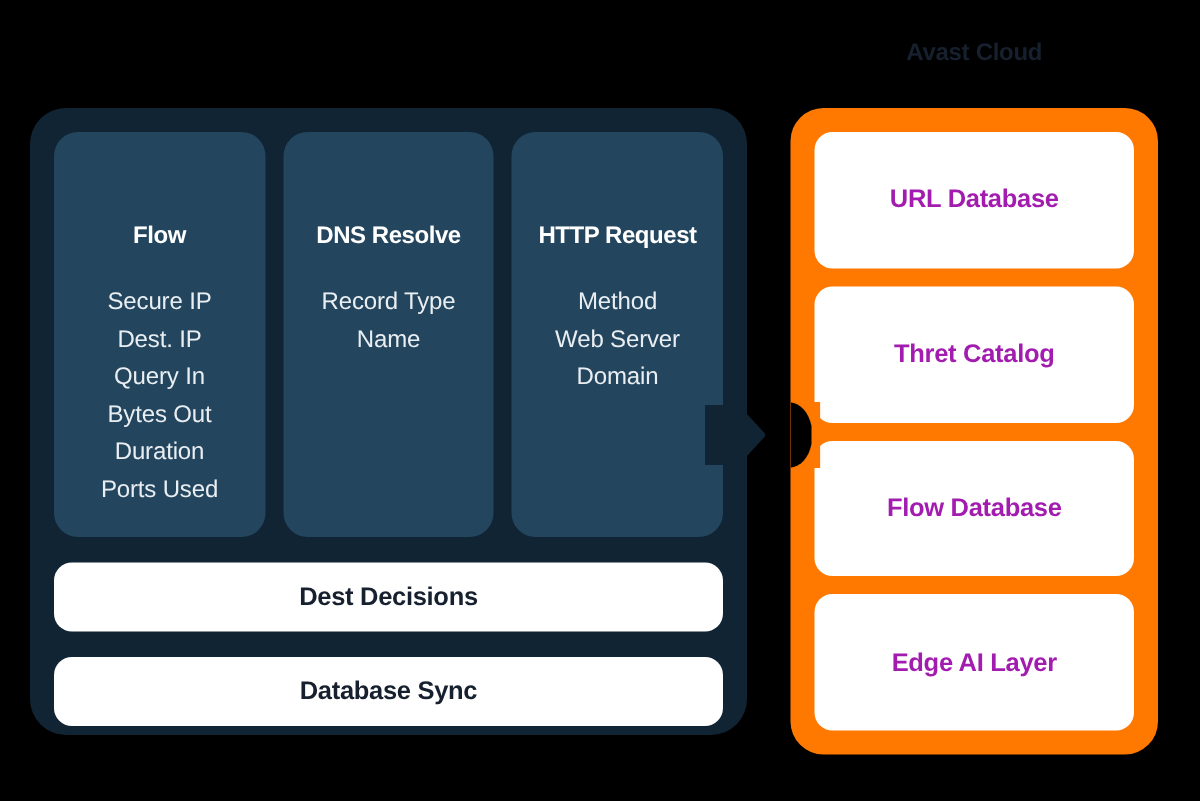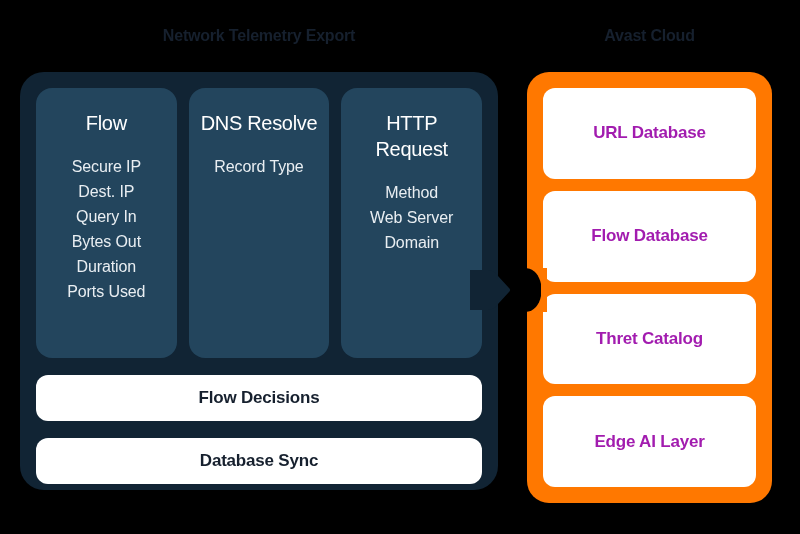--- a/index.html
+++ b/index.html
@@ -67,25 +67,26 @@
   .column-card {
     flex: 1 1 0;
     background: #23455d;
     border-radius: 16px;
     padding: 22px 8px 10px 8px;
     box-sizing: border-box;
     text-align: center;
   }
   .column-title {
     color: #ffffff;
-    font-weight: normal;
-    font-size: 20px;
+    font-weight: bold;
+    font-size: 16px;
     line-height: 26px;
     letter-spacing: -0.3px;
     margin-bottom: 18px;
+    margin-top: 35px;
   }
   .column-items {
     display: block;
   }
   .column-item {
     color: #e9eef2;
     font-size: 16px;
     line-height: 25px;
     font-weight: normal;
     letter-spacing: -0.1px;
@@ -149,21 +150,20 @@
     font-weight: bold;
     font-size: 17px;
     letter-spacing: -0.2px;
   }
 </style>
 </head>
 <body>
 
 <div id="stage">
 
-  <div id="title-left" class="section-title">Network Telemetry Export</div>
 
   <div id="title-right" class="section-title">Avast Cloud</div>
 
   <div id="telemetry-panel">
 
     <div class="columns-row">
 
       <div class="column-card">
         <div class="column-title">Flow</div>
         <div class="column-items">
@@ -173,60 +173,61 @@
           <div class="column-item">Bytes Out</div>
           <div class="column-item">Duration</div>
           <div class="column-item">Ports Used</div>
         </div>
       </div>
 
       <div class="column-card">
         <div class="column-title">DNS Resolve</div>
         <div class="column-items">
           <div class="column-item">Record Type</div>
+          <div class="column-item">Name</div>
         </div>
       </div>
 
       <div class="column-card">
         <div class="column-title">HTTP Request</div>
         <div class="column-items">
           <div class="column-item">Method</div>
           <div class="column-item spaced">Web Server
 Domain</div>
         </div>
       </div>
 
     </div>
 
     <div class="bar">
-      <span class="bar-label">Flow Decisions</span>
+      <span class="bar-label">Dest Decisions</span>
     </div>
 
     <div class="bar">
       <span class="bar-label">Database Sync</span>
     </div>
 
   </div>
 
   <div id="telemetry-arrow">
     <svg width="42" height="40" viewBox="0 0 42 40" xmlns="http://www.w3.org/2000/svg">
       <path d="M0,0 L18,0 C22,0 25,2 28,6 L39,18 C40.5,19.2 40.5,20.8 39,22 L28,34
                C25,38 22,40 18,40 L0,40 Z" fill="#112434"></path>
     </svg>
   </div>
 
   <div id="cloud-panel">
     <div class="cloud-card">
       <span class="cloud-card-label">URL Database</span>
     </div>
     <div class="cloud-card">
+      <span class="cloud-card-label">Thret Catalog</span>
+    </div>
+    <div class="cloud-card">
       <span class="cloud-card-label">Flow Database</span>
-    </div>
-    <div class="cloud-card">
-      <span class="cloud-card-label">Thret Catalog</span>
     </div>
     <div class="cloud-card">
       <span class="cloud-card-label">Edge AI Layer</span>
     </div>
   </div>
 
   <div id="cloud-notch">
     <svg width="20" height="44" viewBox="0 0 20 44" xmlns="http://www.w3.org/2000/svg">
       <path d="M0,0 L20,0 L20,44 L0,44 Z" fill="#ff7800"></path>
       <path d="M-2,0 C6,0 12,6 14,16 L14,28 C12,38 6,44 -2,44 Z" fill="#000000"></path>

